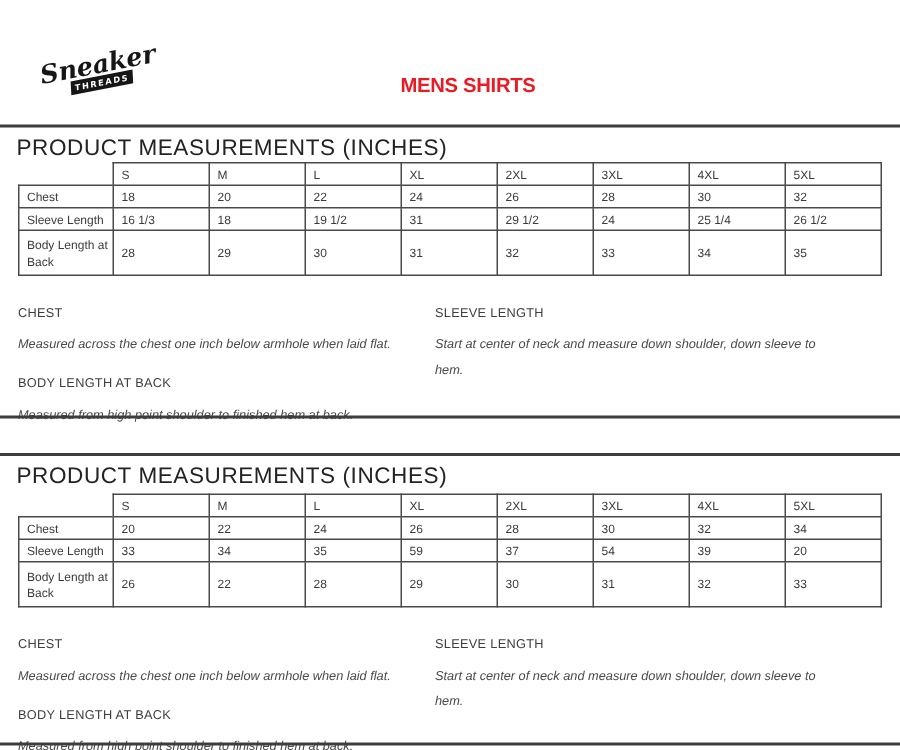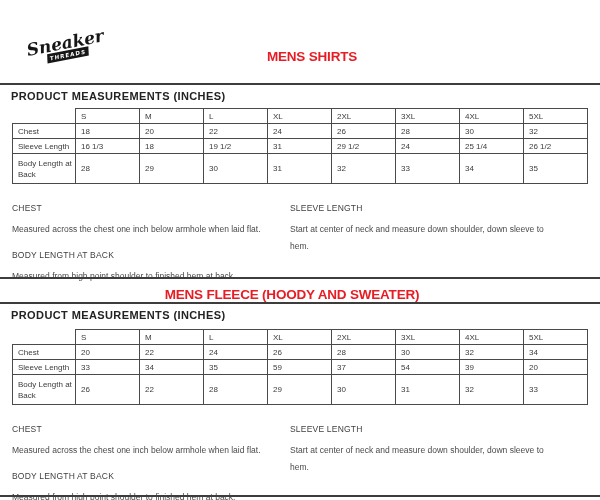--- a/index.html
+++ b/index.html
@@ -60,22 +60,22 @@
   .rule {
     position: absolute;
     left: 0;
     width: 600px;
     height: 0;
     border-top: 2px solid #3d3d3d;
   }
   .subtitle {
     position: absolute;
     left: 11px;
-    font-size: 11px;
-    font-weight: bold;
+    font-size: 15px;
+    font-weight: normal;
     color: #232323;
     letter-spacing: 0.4px;
     white-space: nowrap;
   }
 
   
   .size-table {
     position: absolute;
     left: 12px;
     border-collapse: collapse;
@@ -115,20 +115,21 @@
     color: #3e3e3e;
     letter-spacing: 0.2px;
     margin-bottom: 8px;
     white-space: nowrap;
   }
   .def-lines div {
     font-size: 8.5px;
     color: #4a4a4a;
     line-height: 17px;
     white-space: nowrap;
+    font-style: italic;
   }
 
   
   .t1-title    { top: 49px; margin-left: 20px; }
   .t1-rule     { top: 83px; }
   .t1-subtitle { top: 90px; }
   .t1-table    { top: 108px; }
   .t1-defs     { top: 203px; }
 
   .mid-rule    { top: 277px; }
@@ -238,21 +239,20 @@
         <div class="def-term">SLEEVE LENGTH</div>
         <div class="def-lines">
             <div>Start at center of neck and measure down shoulder, down sleeve to</div>
             <div>hem.</div>
           </div>
       </div>
     </div>
   </div>
 
   <div class="rule mid-rule"></div>
-  <div class="section-title t2-title">MENS FLEECE (HOODY AND SWEATER)</div>
   <div class="rule t2-rule"></div>
   <div class="subtitle t2-subtitle">PRODUCT MEASUREMENTS (INCHES)</div>
 
   <table class="size-table t2-table">
     <colgroup>
       <col class="label-col">
       <col class="size-col">
         <col class="size-col">
         <col class="size-col">
         <col class="size-col">

